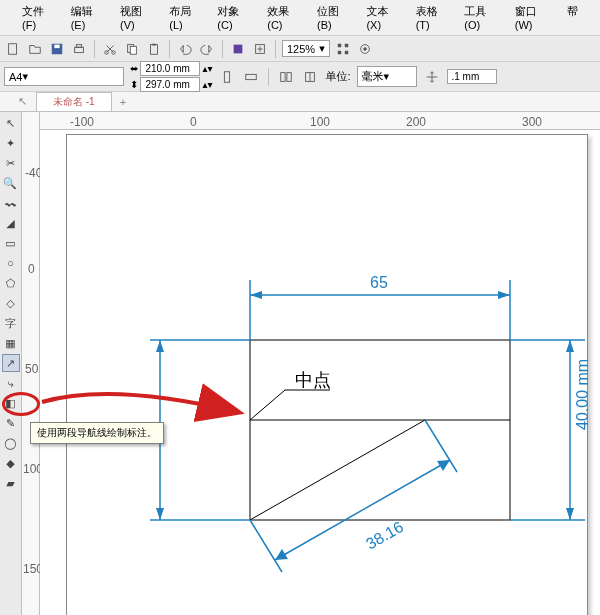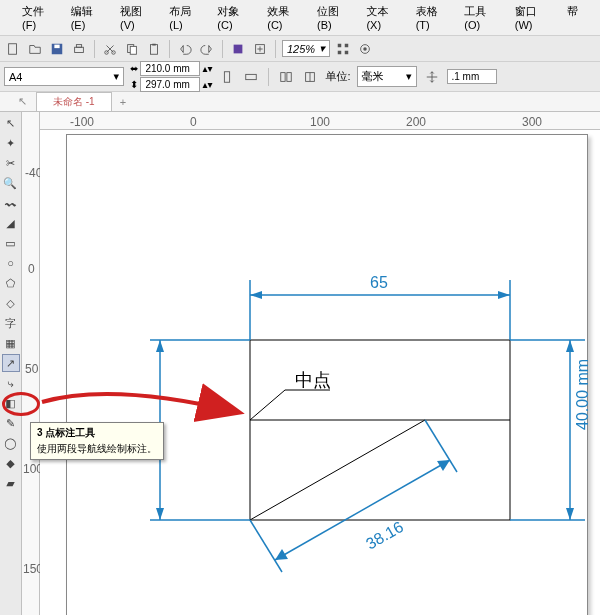--- a/index.html
+++ b/index.html
@@ -1,25 +1,25 @@
 <!DOCTYPE html>
 <html><head>
 <meta charset="utf-8">
 <style>
 * { margin: 0; padding: 0; box-sizing: border-box; font-family: "Microsoft YaHei", Arial, sans-serif; }
 body { width: 600px; height: 615px; background: #fff; overflow: hidden; font-size: 11px; }
 .menubar { display: flex; background: #f0f0f0; border-bottom: 1px solid #d0d0d0; padding: 2px 16px; gap: 2px; }
 .menubar span { padding: 2px 6px; cursor: default; }
-.toolbar1 { display: flex; align-items: center; background: #eaeaea; border-bottom: 1px solid #d0d0d0; padding: 3px 4px; gap: 4px; height: 26px; font-style: italic; }
+.toolbar1 { display: flex; align-items: center; background: #eaeaea; border-bottom: 1px solid #d0d0d0; padding: 3px 4px; gap: 4px; height: 26px; }
 .tbicon { width: 18px; height: 18px; display: flex; align-items: center; justify-content: center; color: #555; }
 .tbicon svg { width: 14px; height: 14px; }
 .sep { width: 1px; height: 18px; background: #c0c0c0; margin: 0 2px; }
 .zoom-box { border: 1px solid #a0a0a0; background: #fff; padding: 1px 4px; display: flex; align-items: center; gap: 4px; }
 .toolbar2 { display: flex; align-items: center; background: #eaeaea; border-bottom: 1px solid #d0d0d0; padding: 3px 4px; gap: 6px; height: 30px; }
-.dropdown { border: 1px solid #a0a0a0; background: #fff; padding: 2px 4px; display: flex; align-items: center; justify-content: space-between; }
+.dropdown { border: 1px solid #a0a0a0; background: #fff; padding: 2px 4px; display: flex; align-items: center; }
 .dims { display: flex; flex-direction: column; font-size: 10px; gap: 1px; }
 .dims-row { display: flex; align-items: center; gap: 2px; }
 .numinput { border: 1px solid #a0a0a0; background: #fff; padding: 1px 4px; font-size: 10px; width: 60px; }
 .tabbar { display: flex; align-items: center; background: #f5f5f5; border-bottom: 1px solid #c0c0c0; height: 20px; padding-left: 18px; }
 .tab { background: #fff; border: 1px solid #c0c0c0; border-bottom: none; padding: 2px 16px; font-size: 10px; color: #c05050; display: flex; align-items: center; gap: 4px; }
 .tab-plus { padding: 2px 8px; color: #888; }
 .workspace { position: relative; display: flex; height: 540px; }
 .toolbox { width: 22px; background: #eaeaea; border-right: 1px solid #c0c0c0; display: flex; flex-direction: column; align-items: center; padding-top: 2px; gap: 2px; }
 .tool { width: 18px; height: 18px; display: flex; align-items: center; justify-content: center; color: #444; position: relative; }
 .tool.active { background: #d0d8e8; border: 1px solid #8090b0; }
@@ -290,17 +290,16 @@
     <svg class="arrow-svg" style="left:10px;top:260px" width="220" height="80">
       <defs>
           <marker id="ah" markerWidth="12" markerHeight="12" refX="10" refY="5" orient="auto">
             <polygon points="0,0 12,5 0,10" fill="#d02020"></polygon>
           </marker>
         </defs>
       <path d="M10 30 Q 80 10, 205 40" stroke="#d02020" stroke-width="4" fill="none" marker-end="url(#ah)"></path>
     </svg>
 
     <div class="tooltip" style="left:8px;top:310px">
-      <div class="tooltip-title">3 点标注工具</div>
       <div>使用两段导航线绘制标注。</div>
     </div>
   </div>
 </div>
 
 </body></html>

